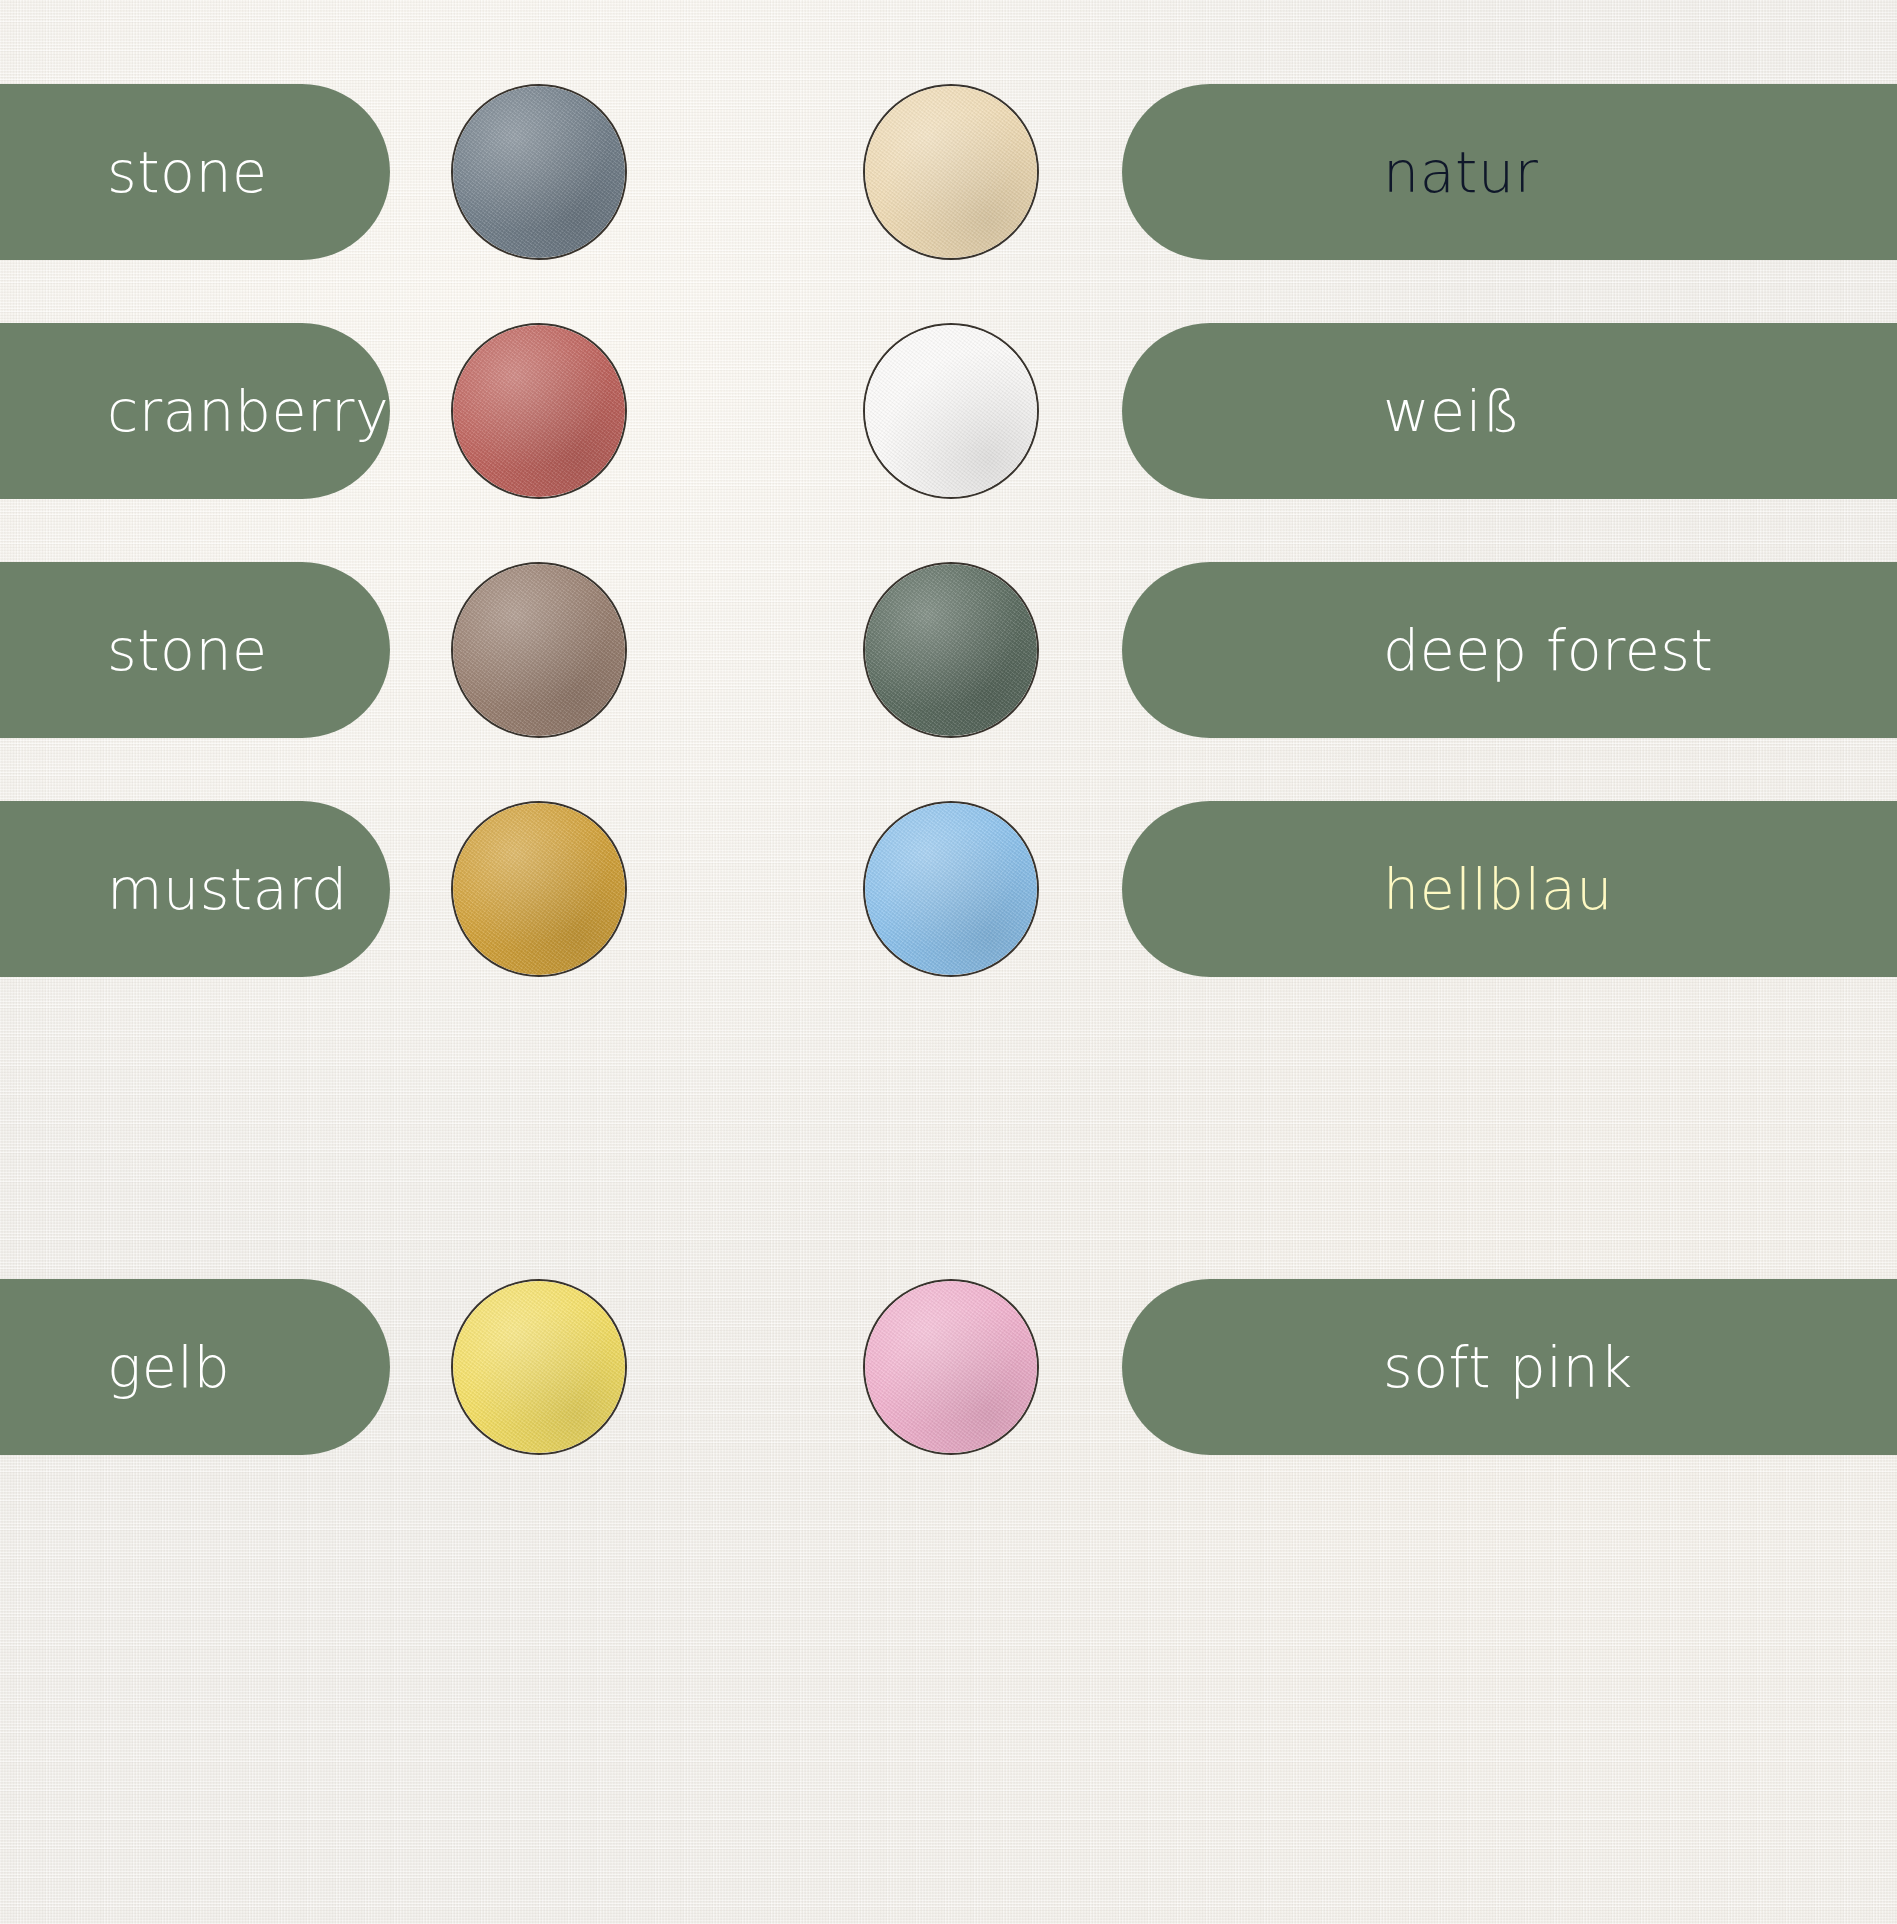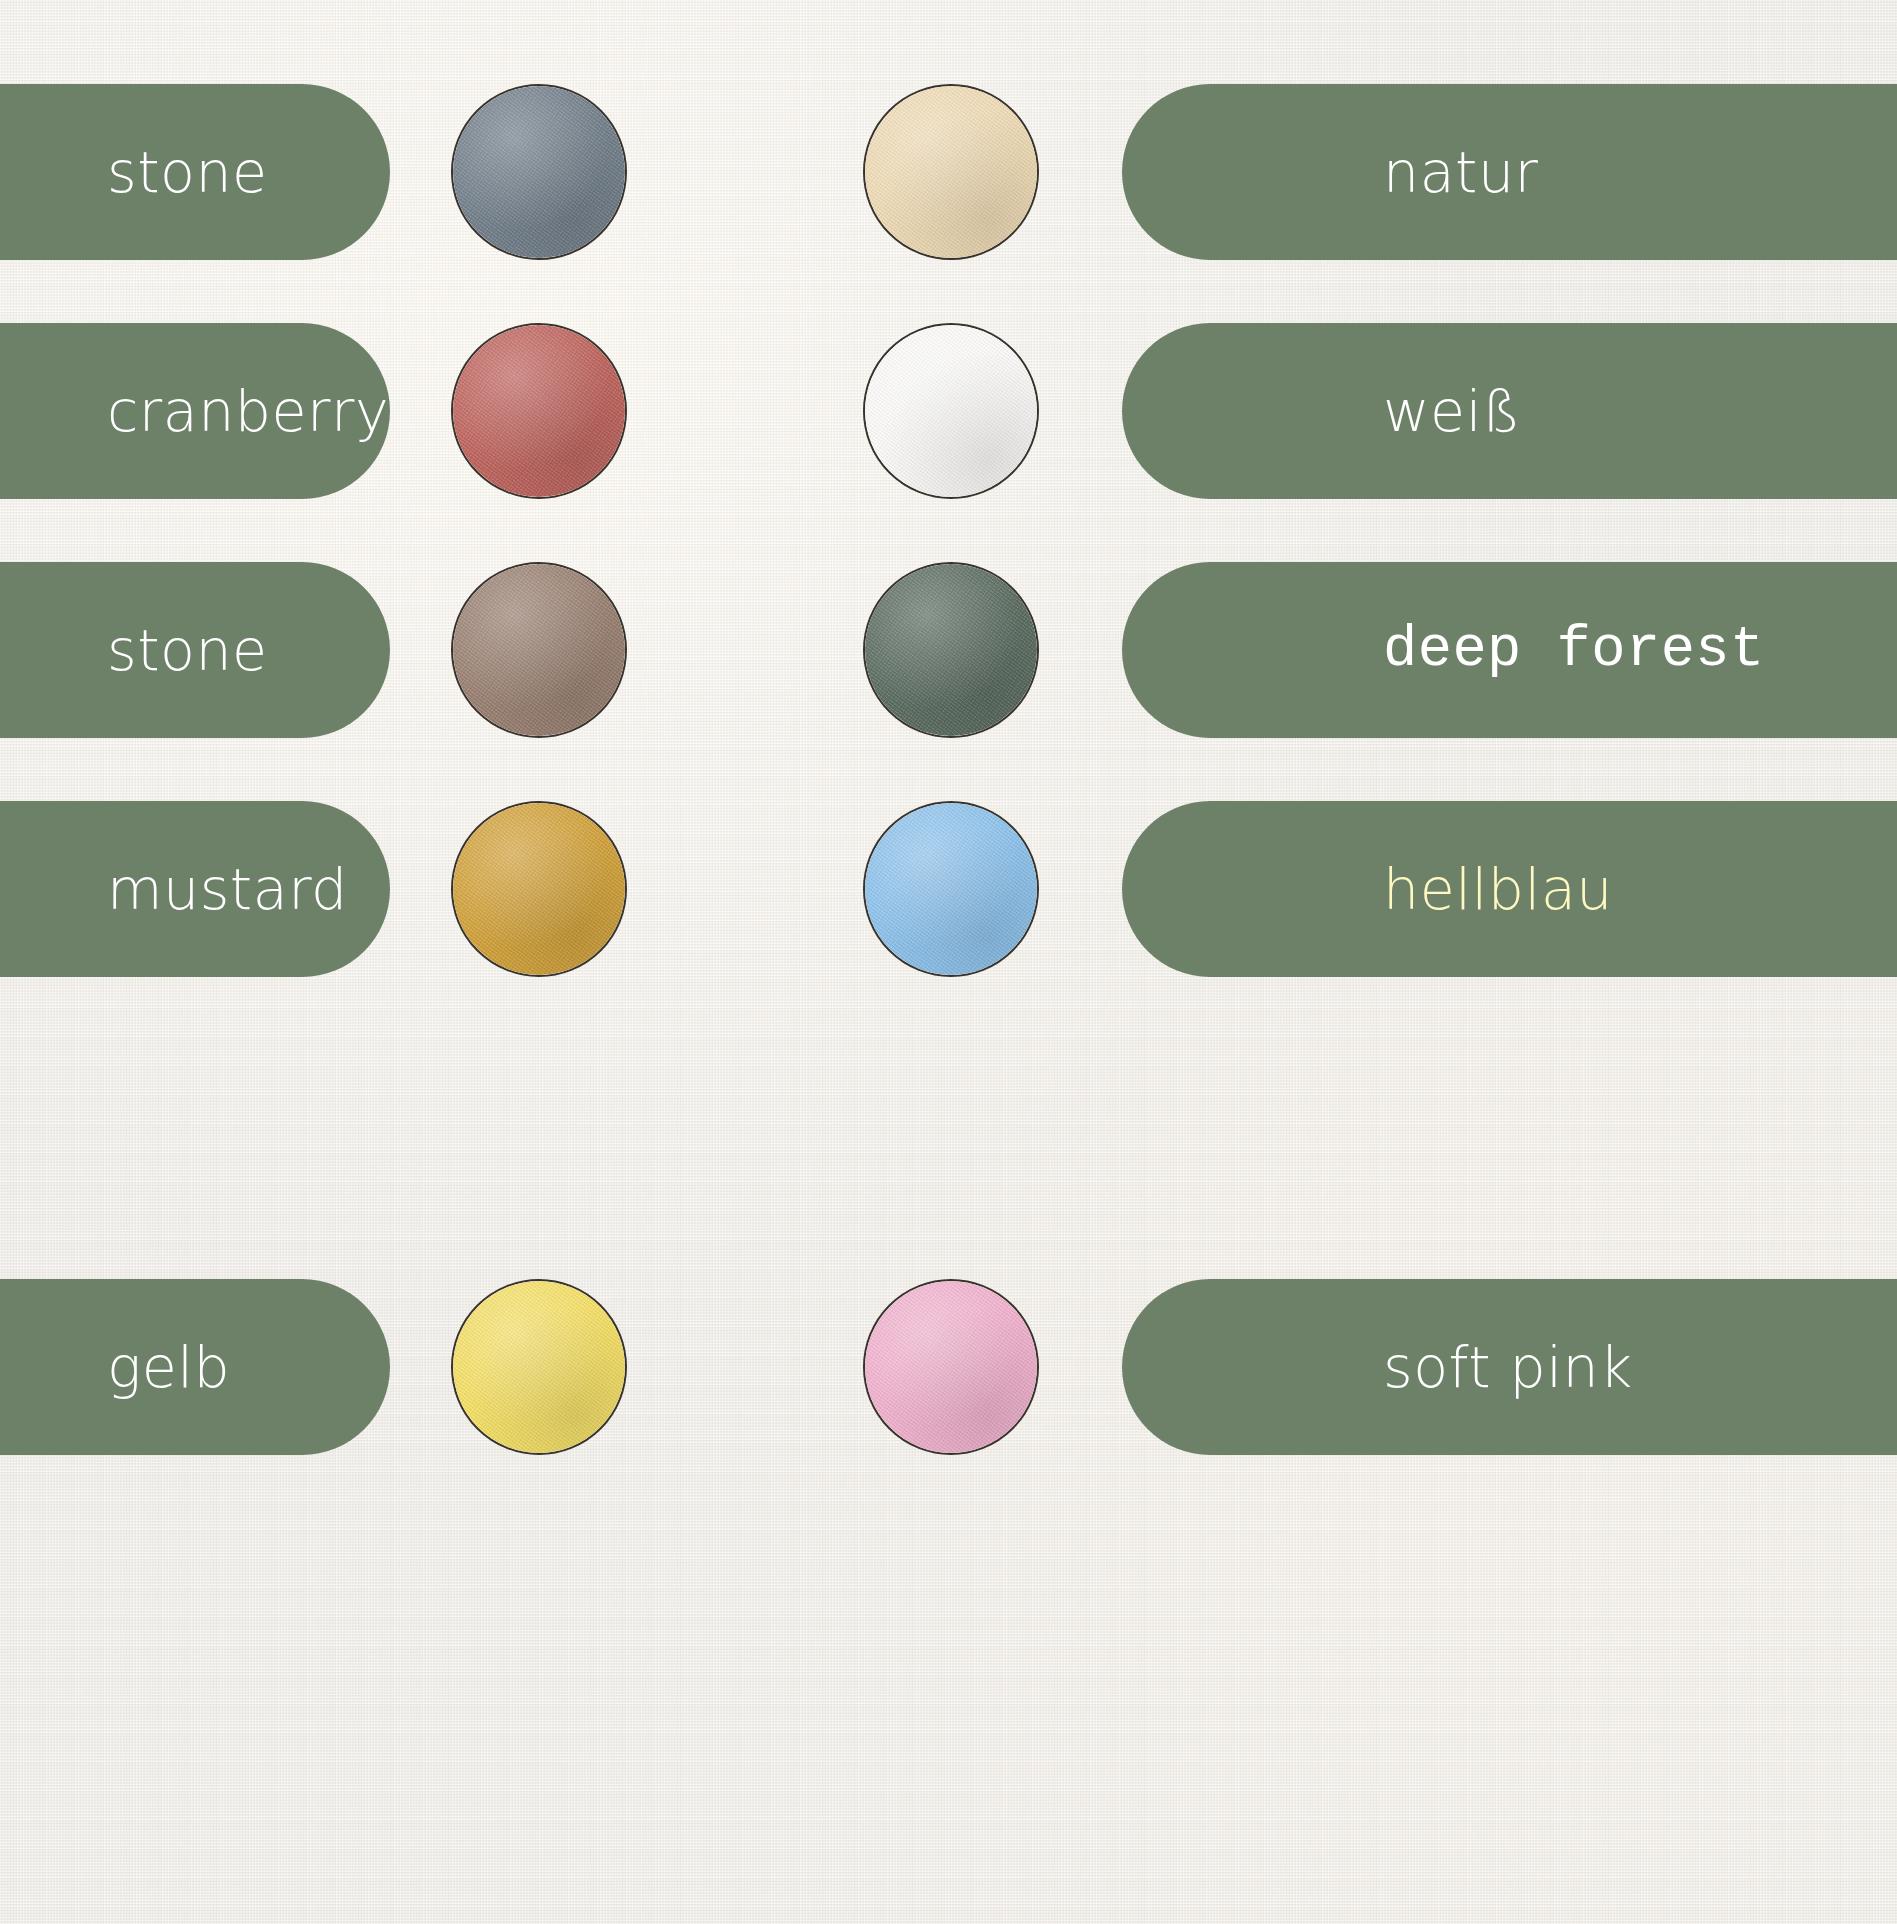--- a/index.html
+++ b/index.html
@@ -157,21 +157,21 @@
       <div class="swatch-fill" style="background-color: rgb(116, 129, 140);"></div>
       <div class="swatch-grain"></div>
       <div class="swatch-sheen"></div>
     </div>
     <div class="swatch swatch-right" style="border-color: rgb(56, 51, 45);">
       <div class="swatch-fill" style="background-color: rgb(240, 220, 182);"></div>
       <div class="swatch-grain"></div>
       <div class="swatch-sheen"></div>
     </div>
     <div class="pill pill-right" style="background-color: rgb(109, 129, 105);">
-      <span class="pill-label" style="color: #ffffff;">natur</span>
+      <span class="pill-label" style="color: #0f172a;">natur</span>
     </div>
   </div>
 
   <div class="palette-row" style="top: 323px;">
     <div class="pill pill-left" style="background-color: rgb(109, 129, 105);">
       <span class="pill-label" style="color: #ffffff;">cranberry</span>
     </div>
     <div class="swatch swatch-left" style="border-color: rgb(56, 51, 45);">
       <div class="swatch-fill" style="background-color: rgb(192, 101, 95);"></div>
       <div class="swatch-grain"></div>
@@ -195,21 +195,21 @@
       <div class="swatch-fill" style="background-color: rgb(155, 130, 115);"></div>
       <div class="swatch-grain"></div>
       <div class="swatch-sheen"></div>
     </div>
     <div class="swatch swatch-right" style="border-color: rgb(56, 51, 45);">
       <div class="swatch-fill" style="background-color: rgb(93, 110, 98);"></div>
       <div class="swatch-grain"></div>
       <div class="swatch-sheen"></div>
     </div>
     <div class="pill pill-right" style="background-color: rgb(109, 129, 105);">
-      <span class="pill-label" style="color: rgb(255, 255, 255); font-family: Liberation Mono, monospace;">deep forest</span>
+      <span class="pill-label" style="color: rgb(255, 255, 255);">deep forest</span>
     </div>
   </div>
 
   <div class="palette-row" style="top: 801px;">
     <div class="pill pill-left" style="background-color: rgb(109, 129, 105);">
       <span class="pill-label" style="color: rgb(255, 255, 255);">mustard</span>
     </div>
     <div class="swatch swatch-left" style="border-color: rgb(56, 51, 45);">
       <div class="swatch-fill" style="background-color: rgb(211, 163, 60);"></div>
       <div class="swatch-grain"></div>

